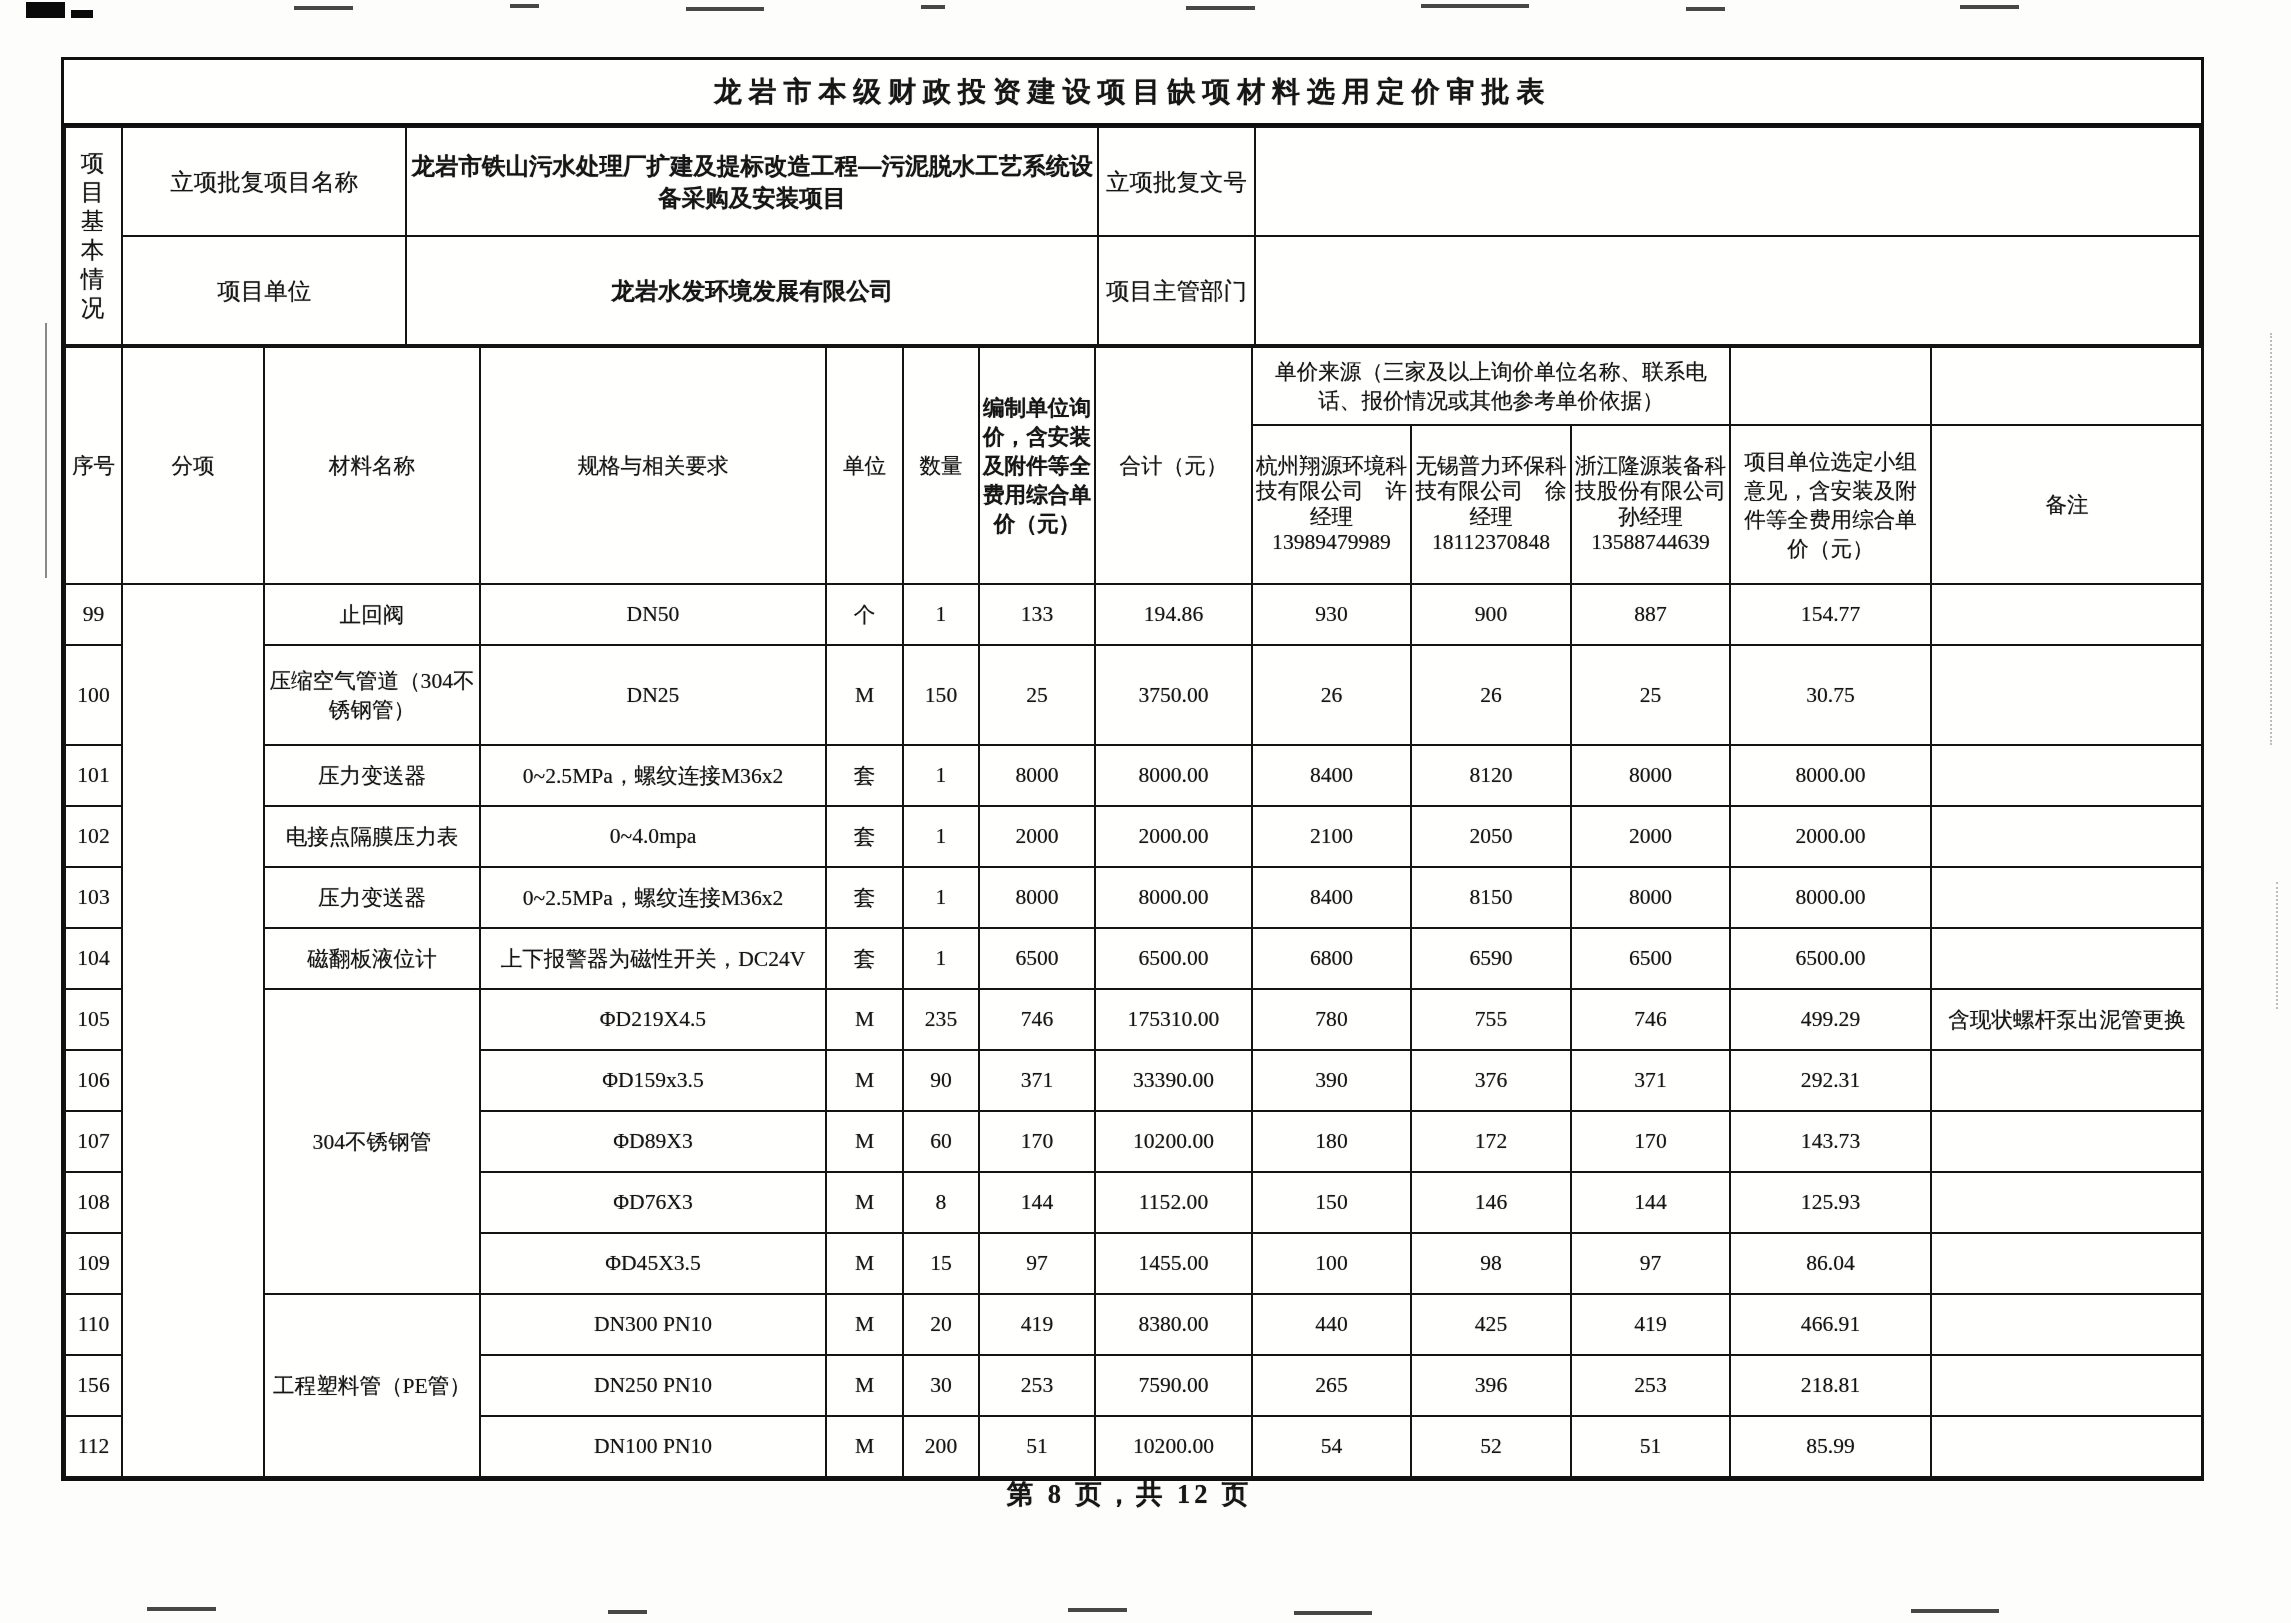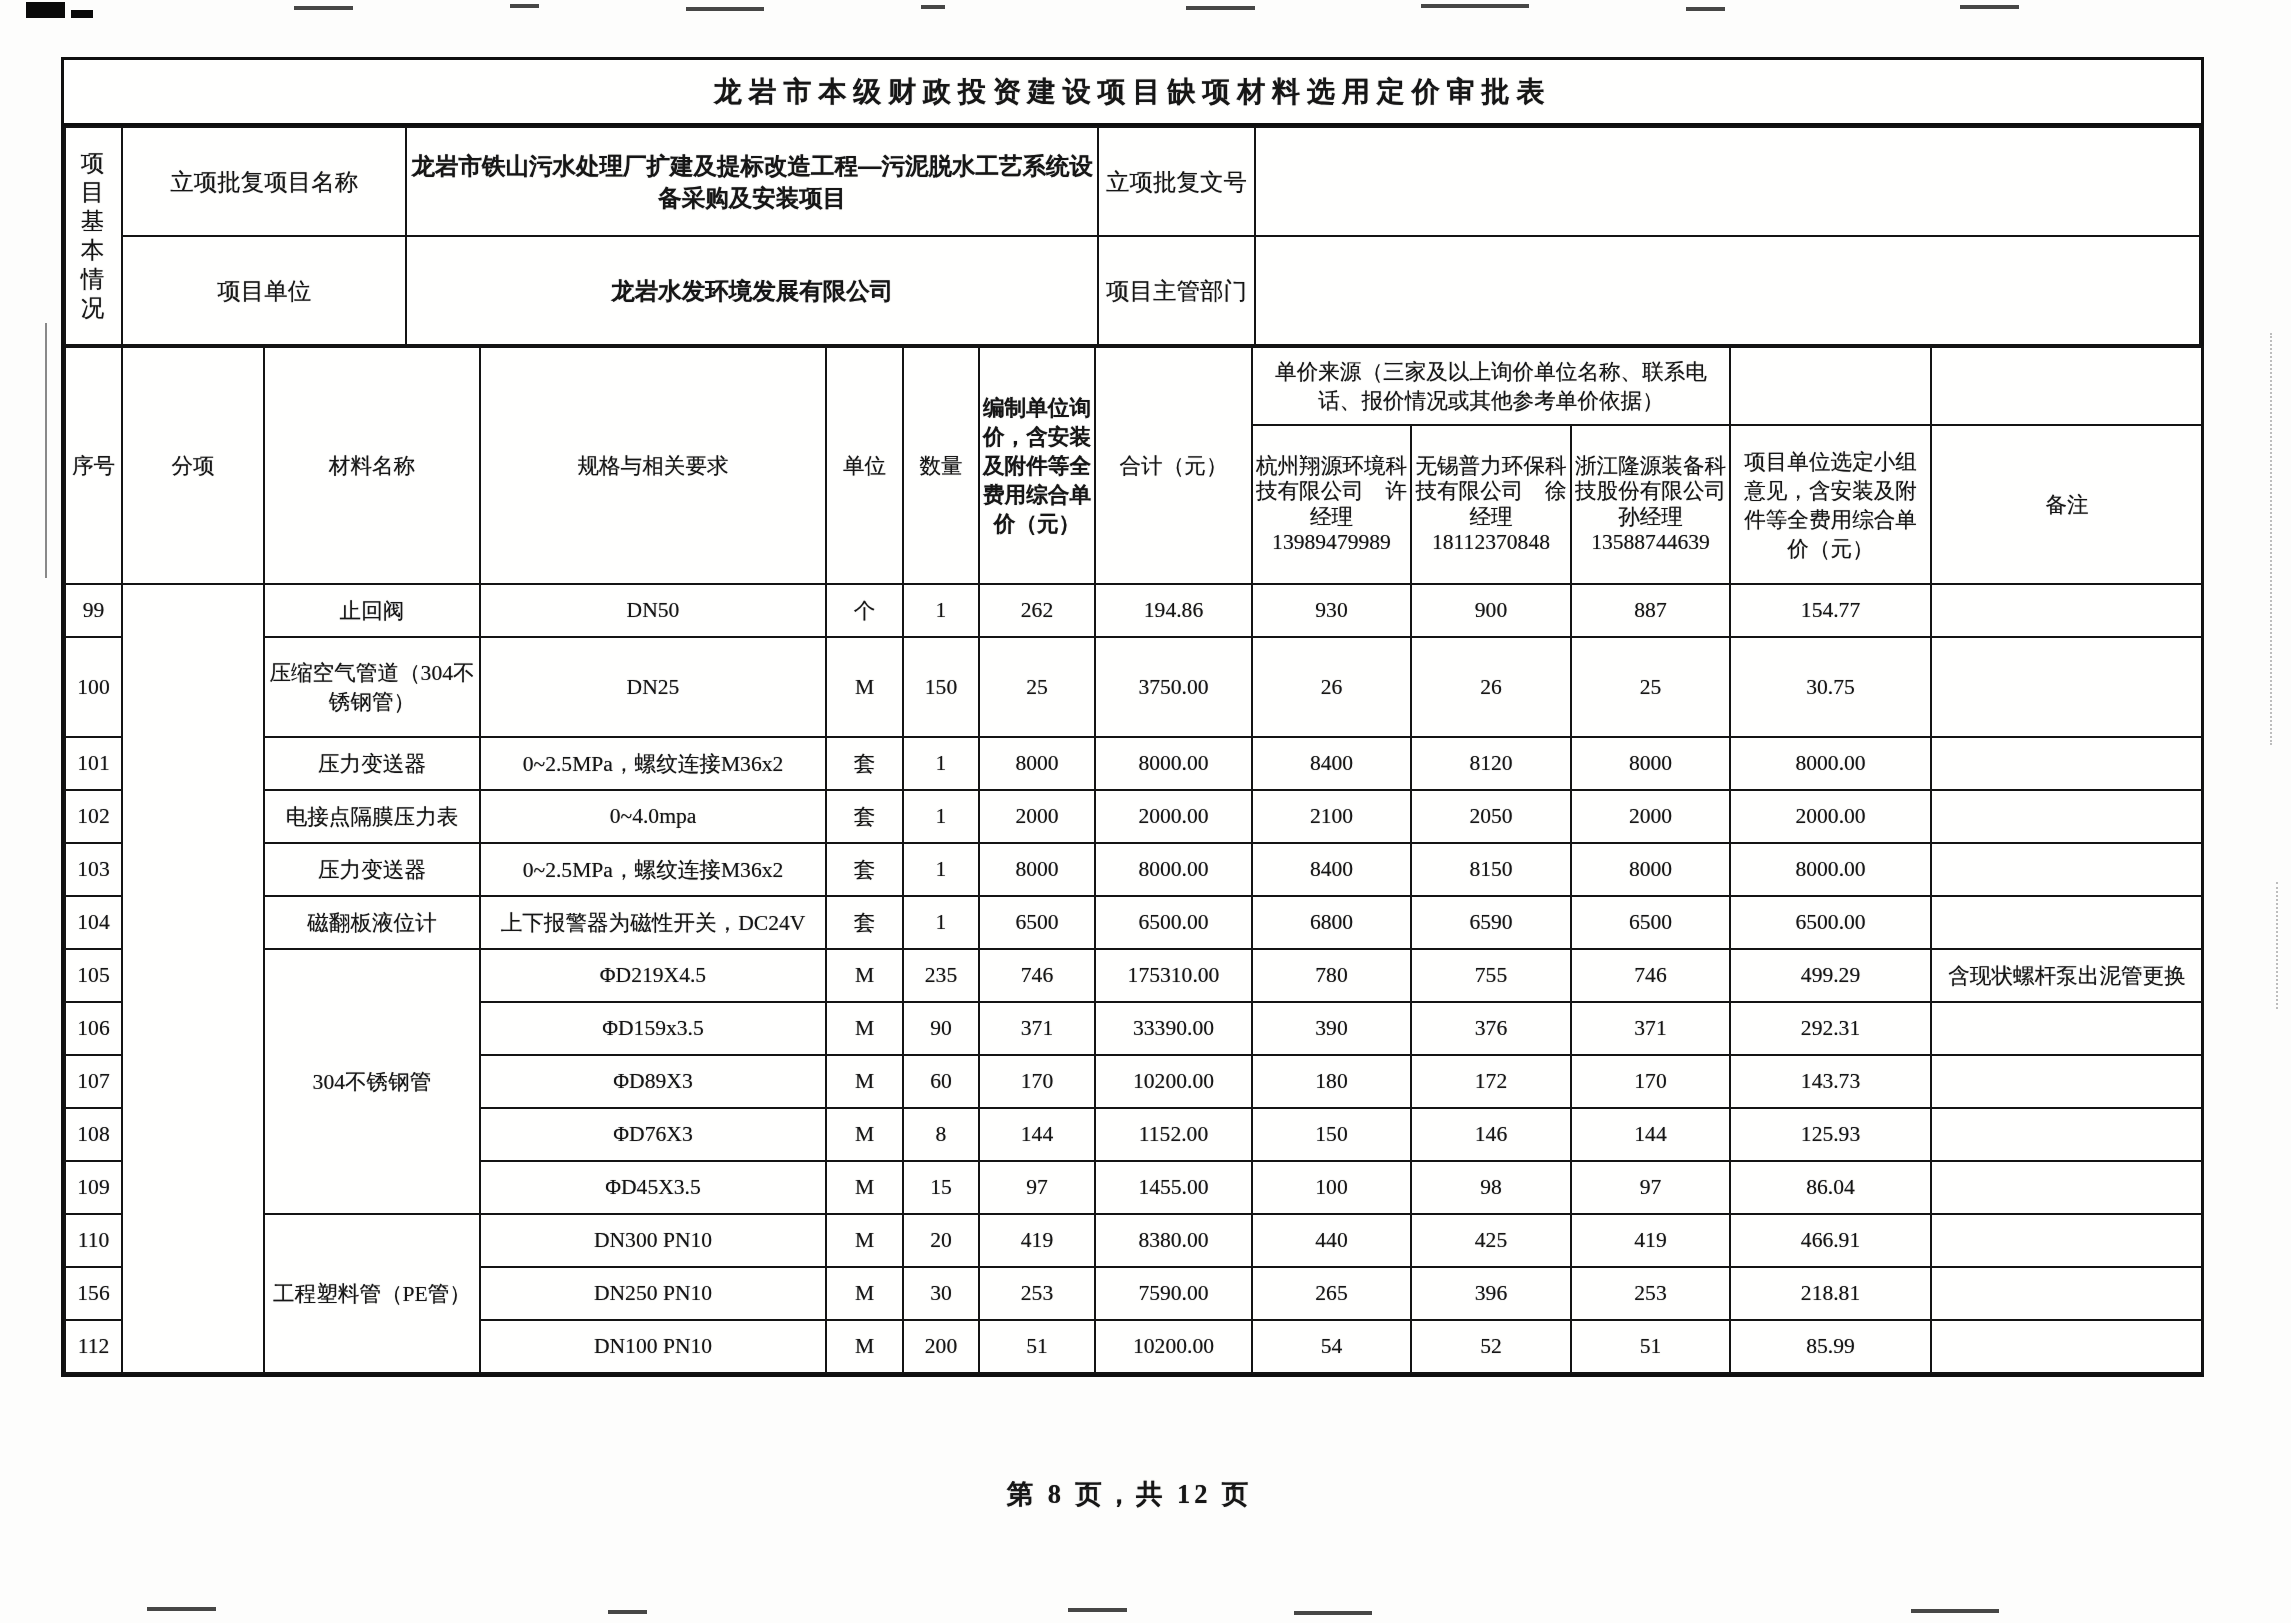--- a/index.html
+++ b/index.html
@@ -56,21 +56,21 @@
   .info-value { font-weight: bold; font-family: "Liberation Sans", "DejaVu Sans", sans-serif; }
   .info-table { border-bottom: 2px solid #141414; }
   
   .main-table td { font-size: 21.6px; }
   .main-table thead tr.h1 { height: 78px; }
   .main-table thead tr.h2 { height: 159px; }
   .col-narrow-head { font-size: 20.6px; padding: 2px 2px; font-weight: bold; }
   .source-head { font-size: 21.6px; padding: 2px 9.8px; }
   .supplier-cell { font-size: 19.6px; padding: 2px 2.9px; line-height: 25.5px; margin-top: 18px; }
   .selected-head { font-size: 20.6px; padding: 2px 4px; }
-  .main-table tbody tr { height: 53px; }
+  .main-table tbody tr { height: 61px; }
   .main-table tbody tr:nth-child(2) { height: 100px; }
   .remark-cell { font-size: 19.6px; }
   .footer {
     position: absolute;
     left: 61px;
     top: 1476px;
     width: 2137px;
     text-align: center;
     font-size: 26.5px;
     letter-spacing: 3.9px;
@@ -191,21 +191,21 @@
         </tr>
       </thead>
       <tbody>
           <tr>
             <td>99</td>
             <td rowspan="14"></td>
             <td>止回阀</td>
             <td>DN50</td>
             <td>个</td>
             <td>1</td>
-            <td>262</td>
+            <td>133</td>
             <td>194.86</td>
             <td>930</td>
             <td>900</td>
             <td>887</td>
             <td>154.77</td>
             <td class="remark-cell"></td>
           </tr>
           <tr>
             <td>100</td>
             <td>压缩空气管道（304不锈钢管）</td>

